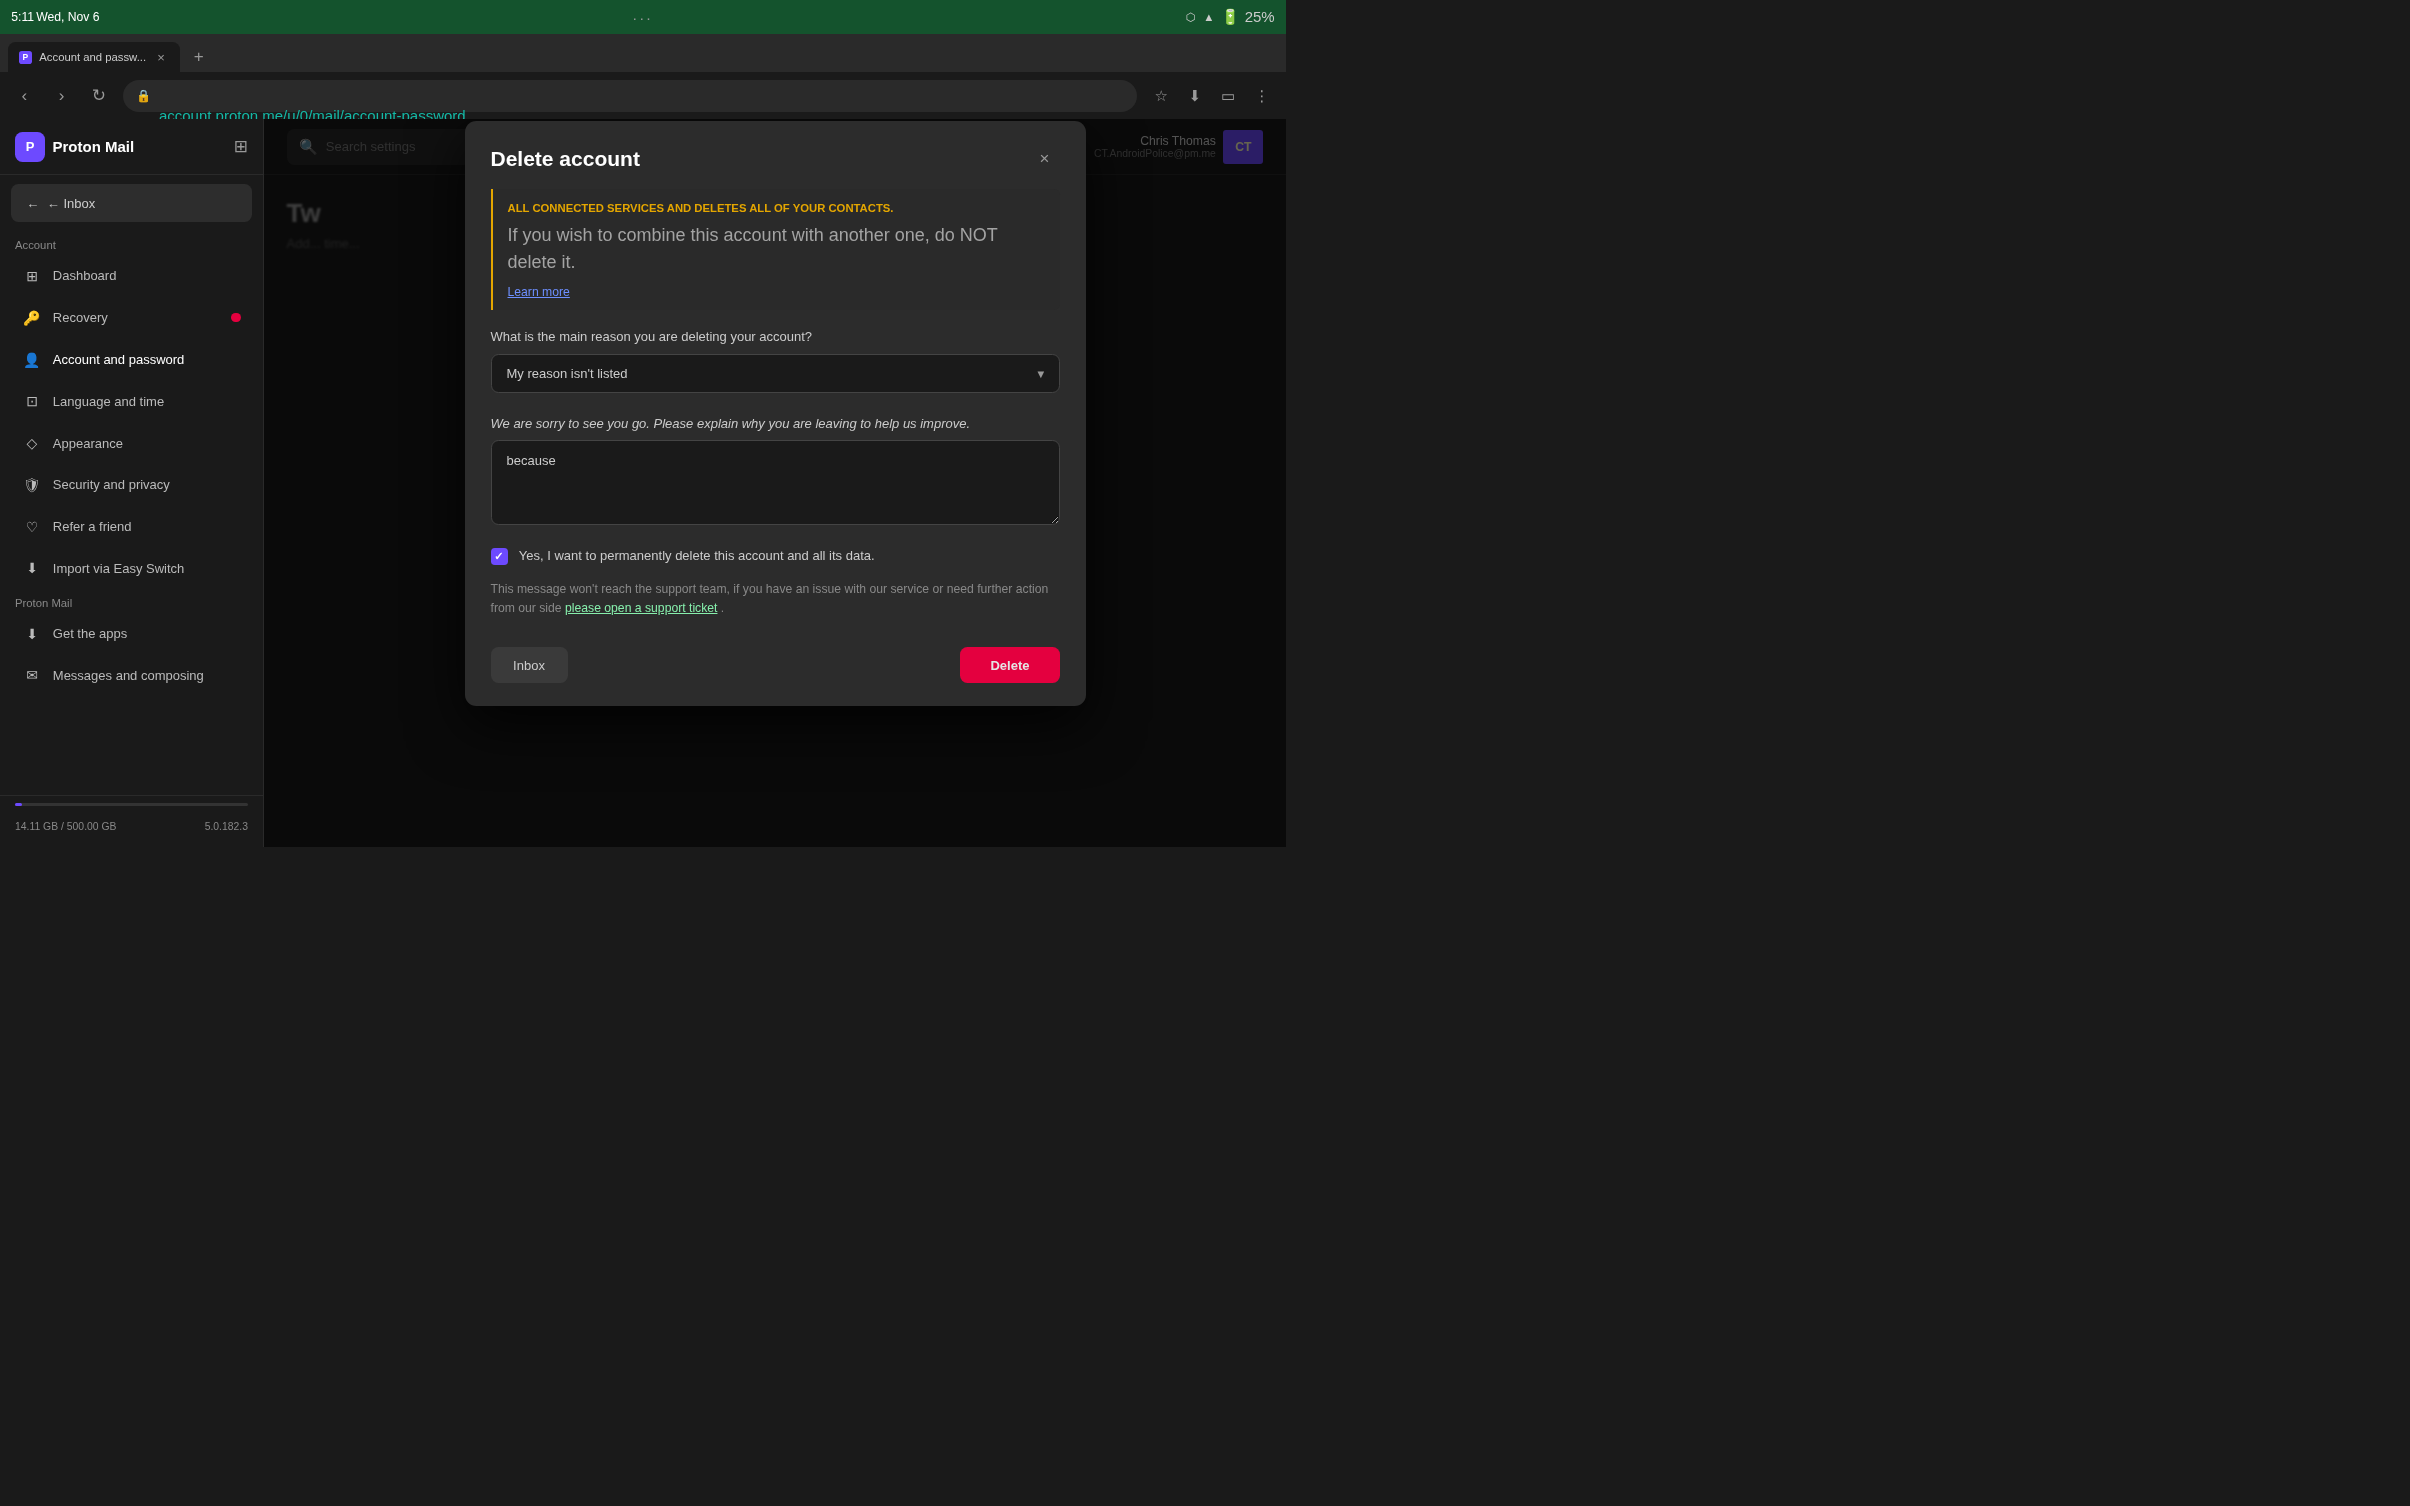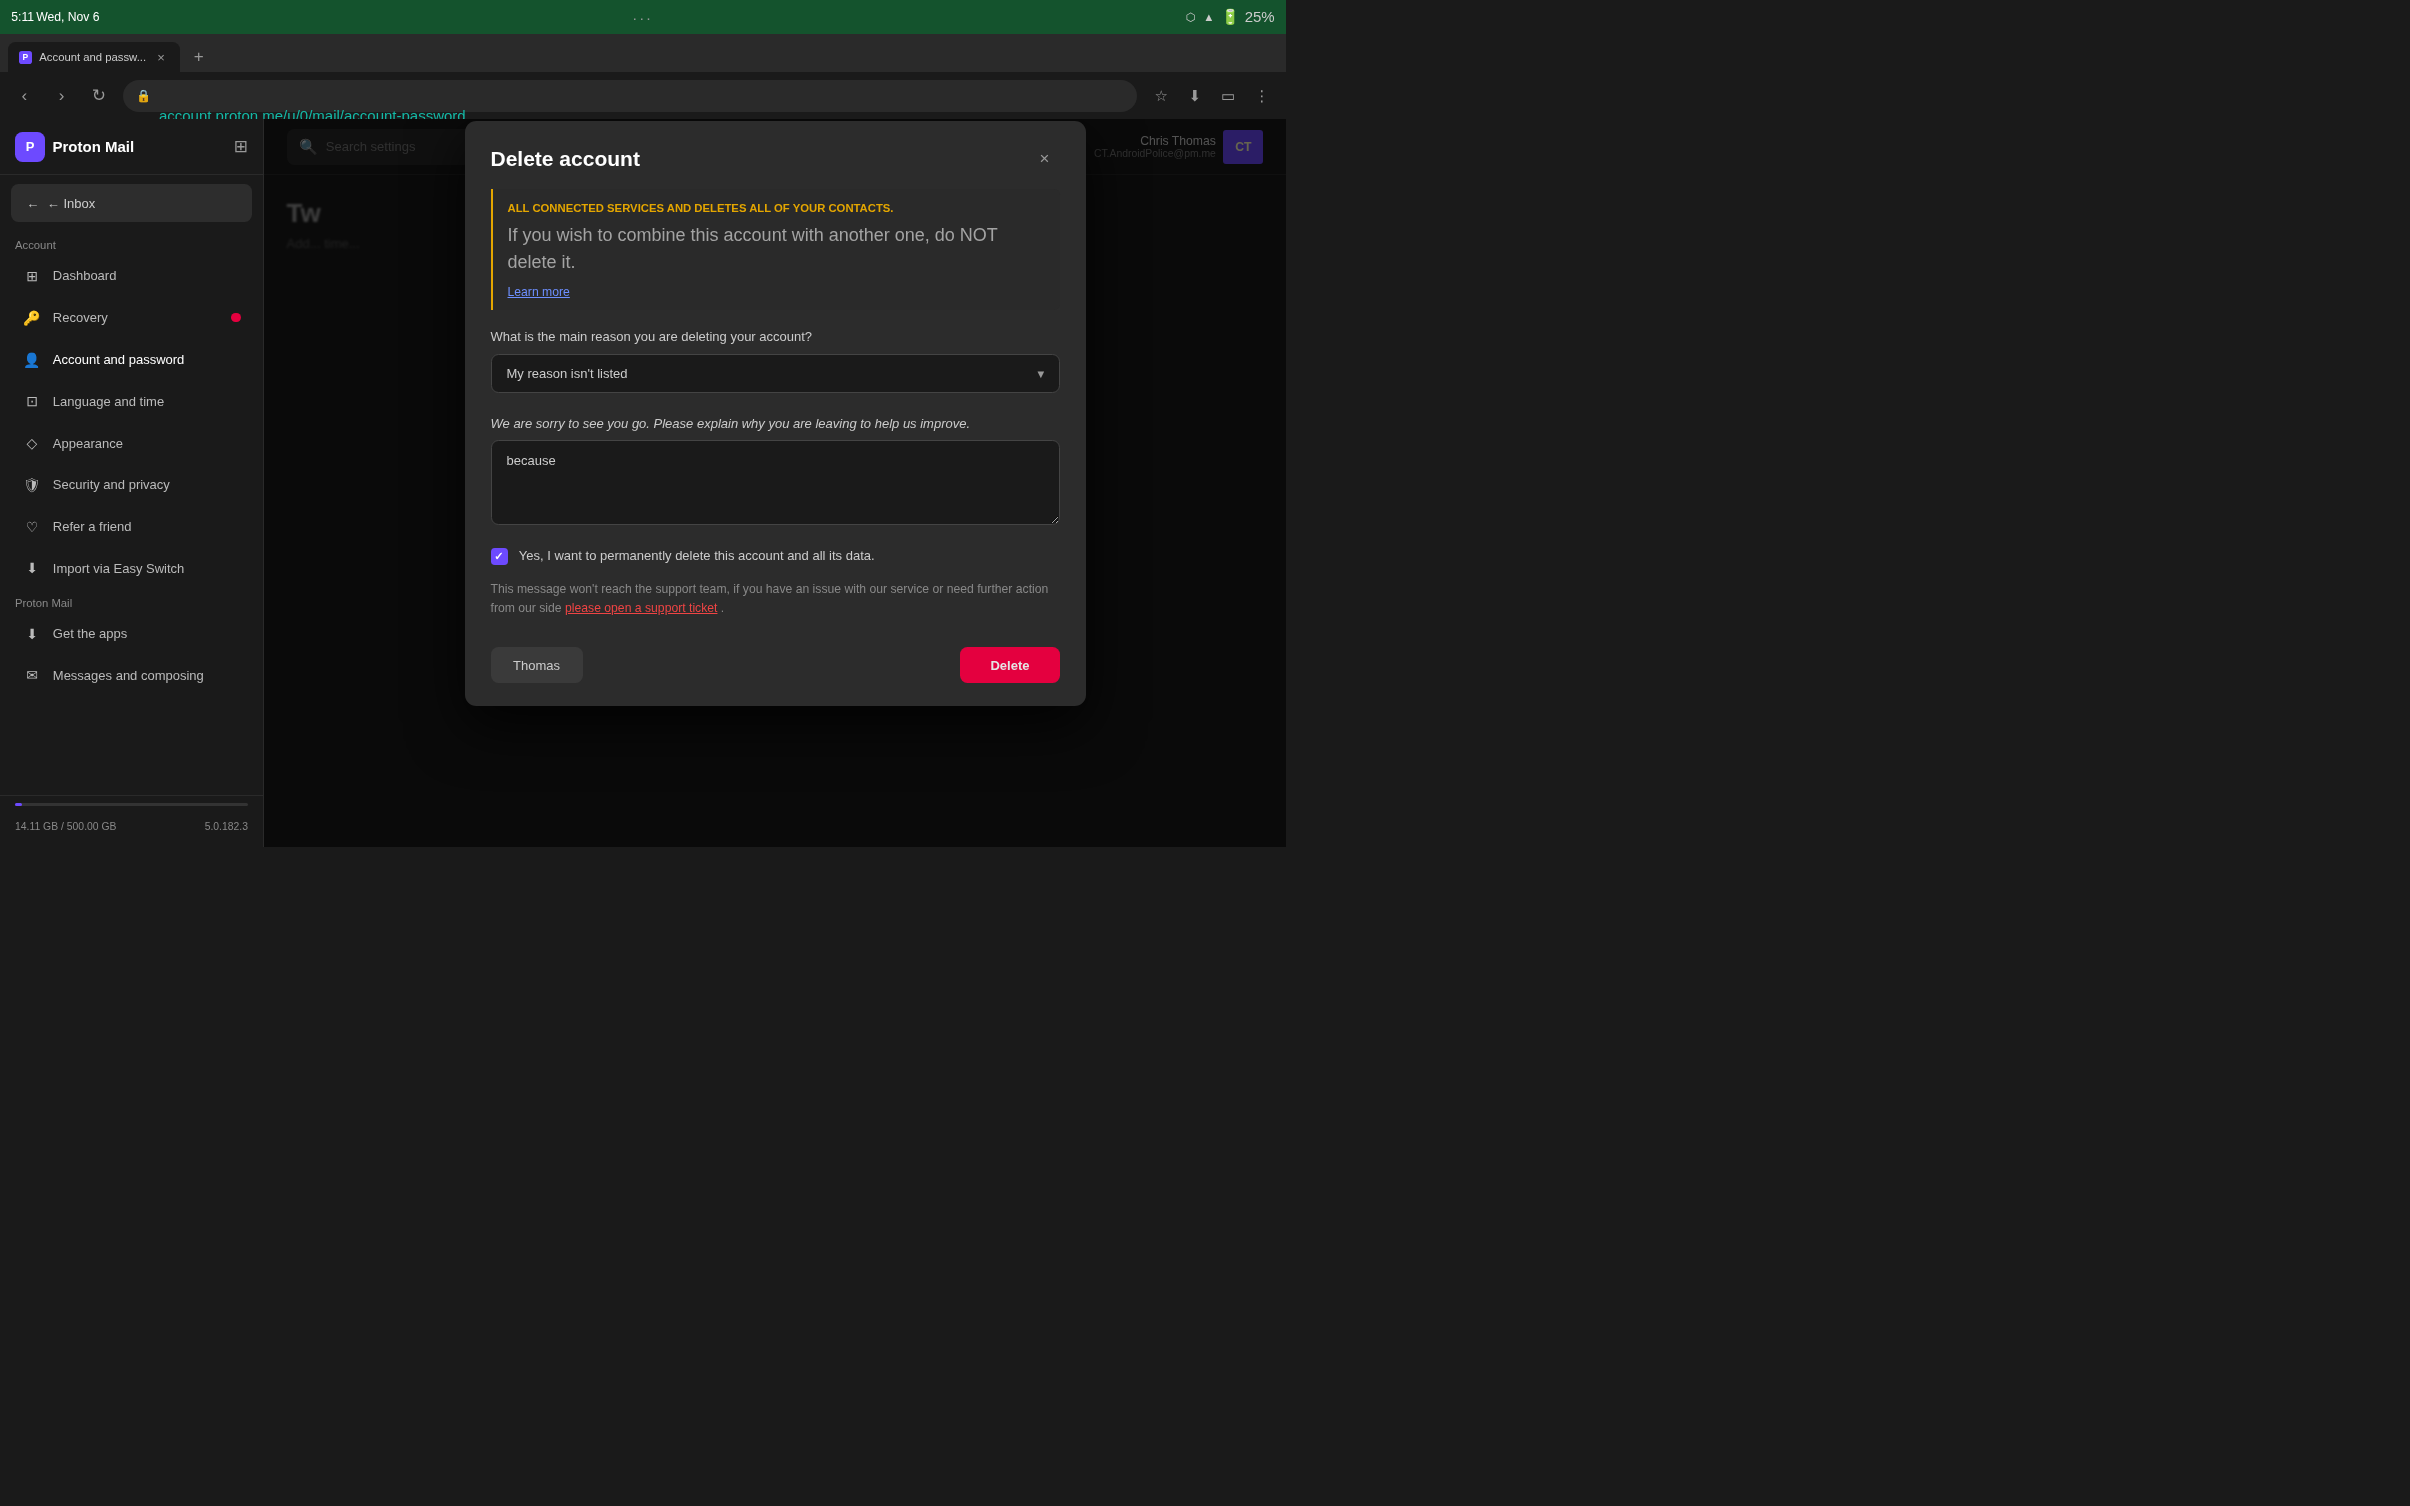--- a/index.html
+++ b/index.html
@@ -580,21 +580,21 @@
       line-height: 1.4;
     }
 
     .support-message {
       color: #888;
       font-size: 12.2px;
       line-height: 1.5;
       margin-bottom: 22.6px;
     }
     .support-link {
-      color: #ef4444;
+      color: #86efac;
       text-decoration: underline;
       cursor: pointer;
     }
 
     .modal-footer {
       display: flex;
       justify-content: space-between;
       align-items: center;
       padding-top: 7.5px;
     }
@@ -816,21 +816,21 @@
             <label class="checkbox-label">Yes, I want to permanently delete this account and all its data.</label>
           </div>
 
           <p class="support-message">
             <span>This message won't reach the support team, if you have an issue with our service or need further action from our side </span>
             <a class="support-link">please open a support ticket</a>
             <span>.</span>
           </p>
 
           <div class="modal-footer">
-            <button class="cancel-btn">Thomas</button>
+            <button class="cancel-btn">Inbox</button>
             <button class="delete-btn">Delete</button>
           </div>
         </div>
       </div>
     </div>
   </div>
 </div>
 
 
 </body></html>

